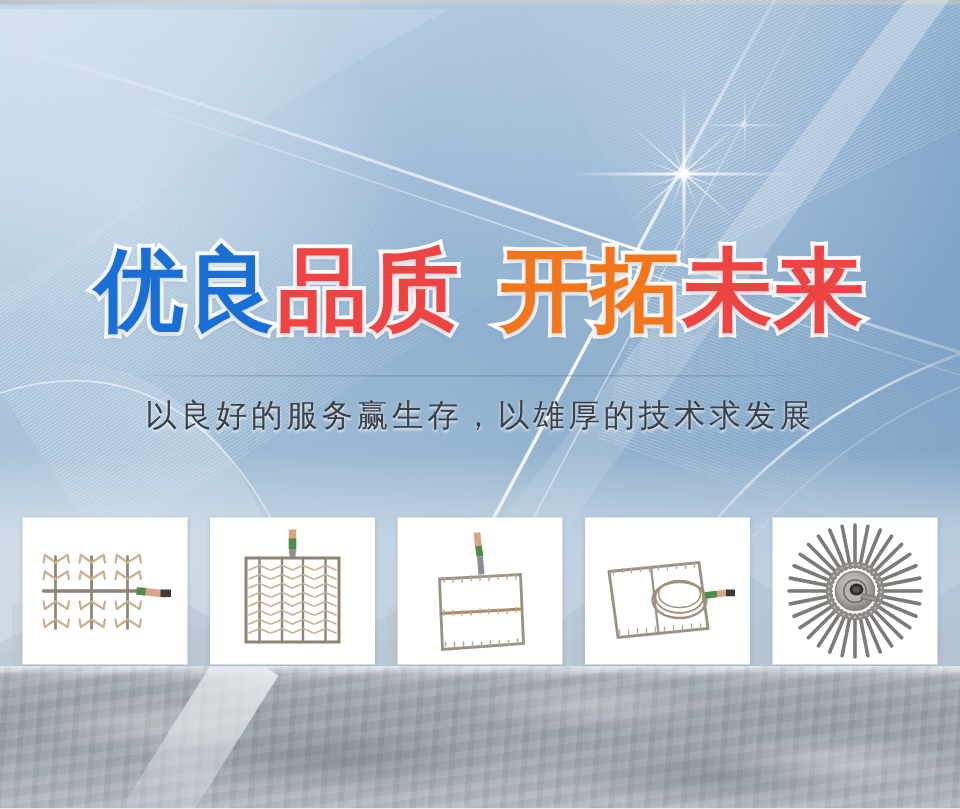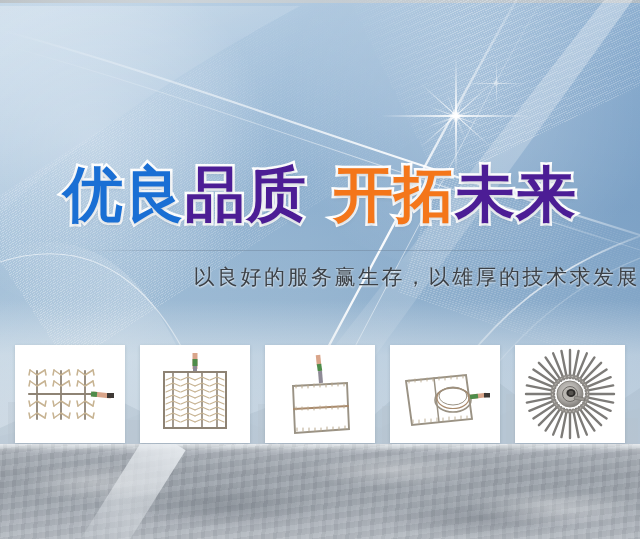--- a/index.html
+++ b/index.html
@@ -146,27 +146,27 @@
     white-space:nowrap;
     font-family:"DejaVu Sans","Liberation Sans",sans-serif;
   }
   .headline span {
     -webkit-text-stroke:5px #ffffff;
     paint-order:stroke fill;
     text-shadow:0 2px 4px rgba(90,110,130,.30);
     margin-top:16px;
   }
   .hl-blue   { color:#1a6fd4; }
-  .hl-black  { color:#4c1d95; }
+  .hl-black  { color:#ef4444; }
   .hl-orange { color:#f4761a; }
   .hl-gap    { display:inline-block; width:26px; }
 
   
   .subline-wrap {
-    position:absolute; left:0; top:250px; width:640px; text-align:right;
+    position:absolute; left:0; top:250px; width:640px; text-align:center;
   }
   .divider {
     width:470px; height:1px; margin:0 auto 12px auto;
     background:linear-gradient(to right, rgba(120,140,160,0) 0%, rgba(110,130,152,.45) 18%, rgba(110,130,152,.45) 82%, rgba(120,140,160,0) 100%);
   }
   .subline {
     font-size:21px; color:#3c4147; letter-spacing:2.5px;
     font-family:"DejaVu Sans","Liberation Sans",sans-serif;
     text-shadow:0 1px 2px rgba(255,255,255,.85);
     white-space:nowrap;

